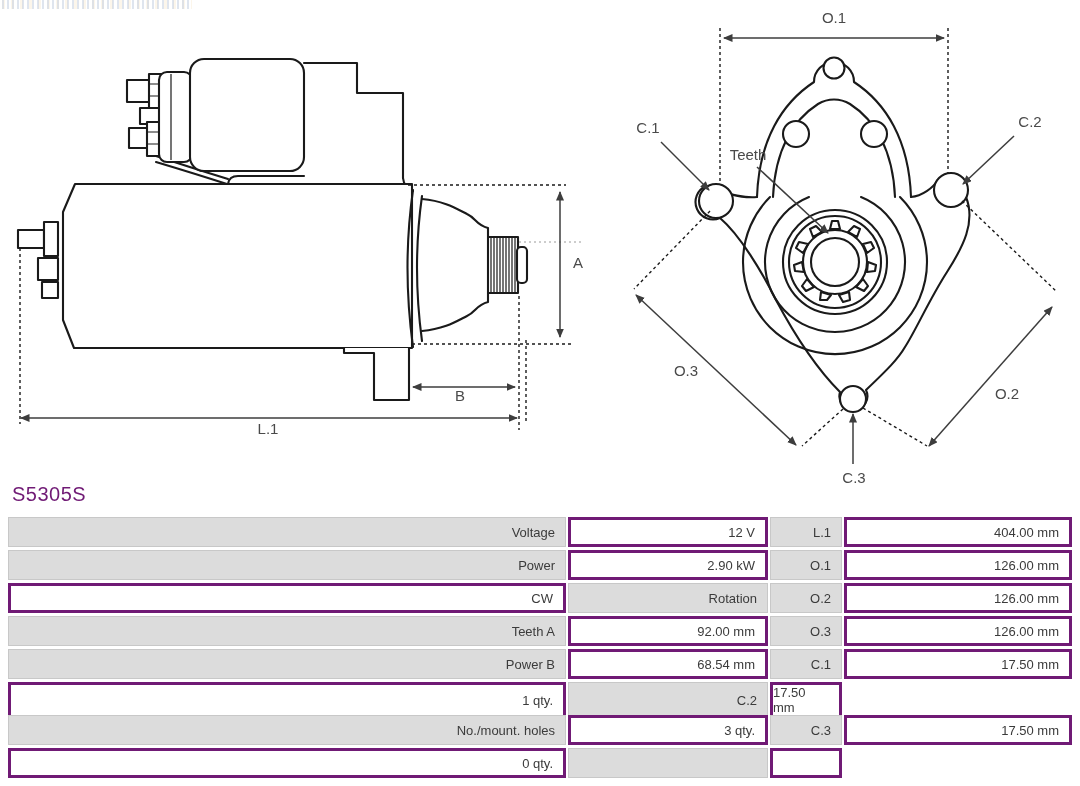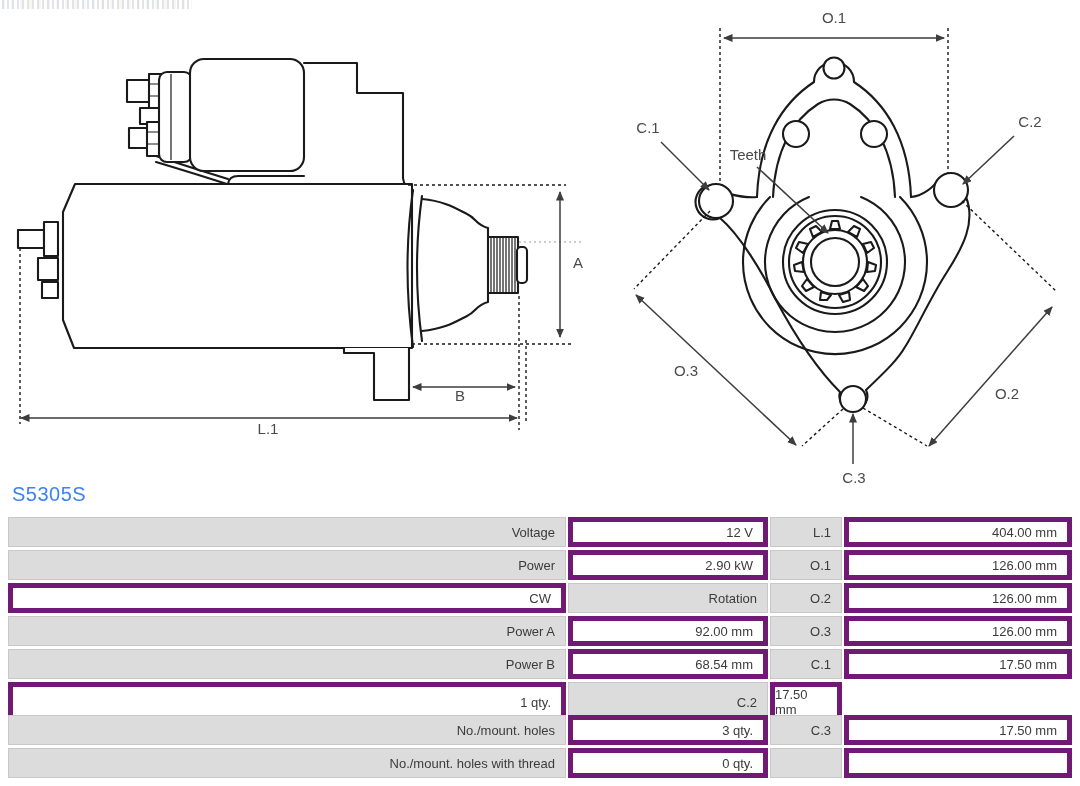--- a/index.html
+++ b/index.html
@@ -6,26 +6,26 @@
   .page{position:relative;width:1080px;height:786px;background:#fff;overflow:hidden;
         font-family:"Liberation Sans",sans-serif;}
   
   .watermark{position:absolute;left:2px;top:0;width:190px;height:9px;opacity:.35;
     background:
       repeating-linear-gradient(90deg, rgba(90,120,170,.55) 0 2px, transparent 2px 5px),
       repeating-linear-gradient(90deg, rgba(230,180,90,.35) 0 3px, transparent 3px 9px);
   }
   .drawings{position:absolute;left:0;top:0;width:1080px;height:500px;}
   .part-number{position:absolute;left:12px;top:483px;margin:0;
-    font-size:20px;font-weight:400;color:#3b82f6;letter-spacing:.5px;}
+    font-size:20px;font-weight:400;color:#701a75;letter-spacing:.5px;}
   .spec-table{position:absolute;left:8px;top:517px;width:1064px;}
   .spec-row{display:grid;grid-template-columns:558px 200px 72px 228px;column-gap:2px;
     height:30px;margin-bottom:3px;}
   .cell{box-sizing:border-box;display:flex;align-items:center;justify-content:flex-end;
-    padding-right:10px;font-size:13px;color:#3b3b3b;background:#fff;border:5px solid #701a75;}
+    padding-right:10px;font-size:13px;color:#3b3b3b;background:#fff;border:3px solid #701a75;}
   .cell.gray{background:#dcdcdc;border:1px solid #c8c8c8;}
   svg text{font-family:"Liberation Sans",sans-serif;font-size:15px;fill:#4a4a4a;}
   .outline{stroke:#1a1a1a;stroke-width:2.1;fill:none;stroke-linejoin:round;stroke-linecap:round;}
   .solid{stroke:#1a1a1a;stroke-width:2.1;fill:#fff;stroke-linejoin:round;}
   .thin{stroke:#1a1a1a;stroke-width:1.2;fill:none;}
   .dot{stroke:#1a1a1a;stroke-width:1.4;fill:none;stroke-dasharray:3 3;}
   .dim{stroke:#3d3d3d;stroke-width:1.5;fill:none;}
   .graydot{stroke:#9a9a9a;stroke-width:1;fill:none;stroke-dasharray:2 3;}
 </style>
 </head>
@@ -163,21 +163,21 @@
       <div class="cell gray">O.1</div>
       <div class="cell">126.00 mm</div>
     </div>
     <div class="spec-row">
       <div class="cell">CW</div>
       <div class="cell gray">Rotation</div>
       <div class="cell gray">O.2</div>
       <div class="cell">126.00 mm</div>
     </div>
     <div class="spec-row">
-      <div class="cell gray">Power A</div>
+      <div class="cell gray">Teeth A</div>
       <div class="cell">92.00 mm</div>
       <div class="cell gray">O.3</div>
       <div class="cell">126.00 mm</div>
     </div>
     <div class="spec-row">
       <div class="cell gray">Power B</div>
       <div class="cell">68.54 mm</div>
       <div class="cell gray">C.1</div>
       <div class="cell">17.50 mm</div>
     </div>
@@ -186,20 +186,19 @@
       <div class="cell gray">C.2</div>
       <div class="cell">17.50 mm</div>
     </div>
     <div class="spec-row">
       <div class="cell gray">No./mount. holes</div>
       <div class="cell">3 qty.</div>
       <div class="cell gray">C.3</div>
       <div class="cell">17.50 mm</div>
     </div>
     <div class="spec-row">
-      <div class="cell gray">No./mount. holes with thread</div>
       <div class="cell">0 qty.</div>
       <div class="cell gray"></div>
       <div class="cell"></div>
     </div>
   </div>
 
 </div>
 
 </body></html>

